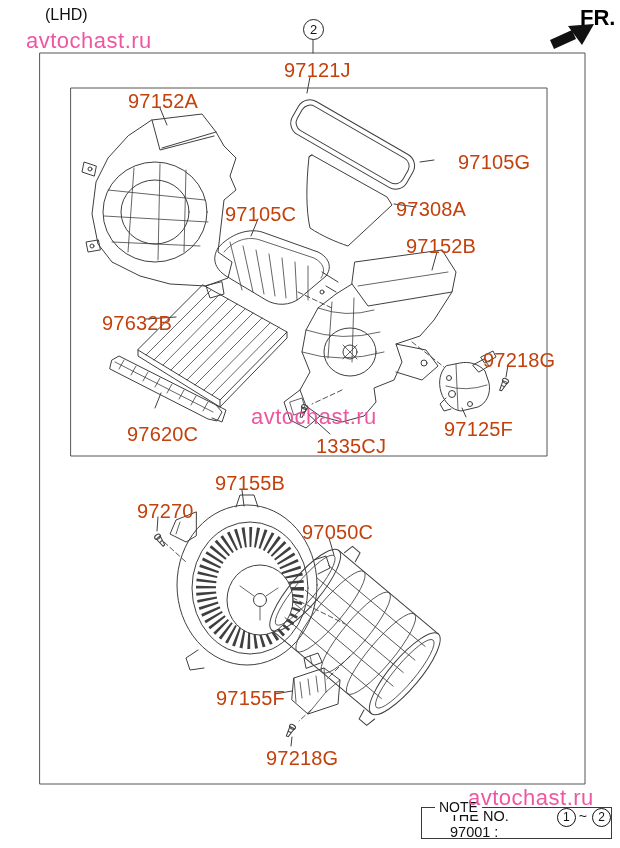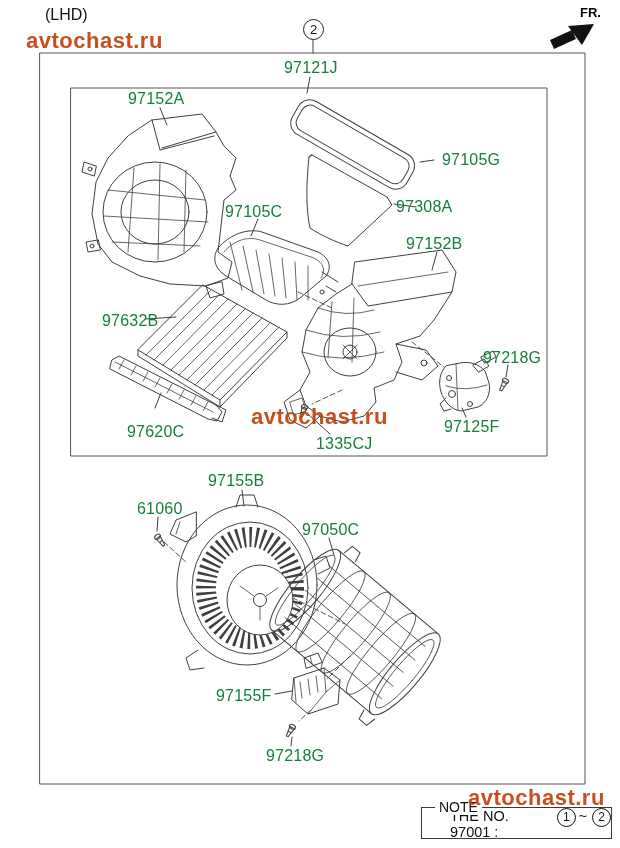--- a/index.html
+++ b/index.html
@@ -1,24 +1,24 @@
 <!DOCTYPE html>
 <html><head>
 <meta charset="utf-8">
 <style>
   html,body{margin:0;padding:0;background:#fff;}
   .canvas{position:relative;width:620px;height:848px;background:#fff;overflow:hidden;
           font-family:"Liberation Sans", sans-serif;}
   .canvas svg{position:absolute;left:0;top:0;z-index:1;}
-  .plabel{position:absolute;font-size:16px;color:#15803d;letter-spacing:.2px;white-space:nowrap;z-index:4;}
+  .plabel{position:absolute;font-size:20px;color:#c2410c;letter-spacing:.2px;white-space:nowrap;z-index:4;}
   .toplabel{position:absolute;left:12px;top:6px;font-size:16px;color:#111;z-index:4;margin-left:33px;}
-  .fr{position:absolute;left:580px;top:5px;font-size:13px;font-weight:bold;color:#000;z-index:4;}
+  .fr{position:absolute;left:580px;top:5px;font-size:22px;font-weight:bold;color:#000;z-index:4;}
   .callout{position:absolute;left:303px;top:19px;width:19px;height:19px;border:1.3px solid #222;
            border-radius:50%;text-align:center;line-height:19px;font-size:13px;color:#111;z-index:4;background:#fff;}
-  .wm{position:absolute;font-size:22px;font-weight:700;color:#c2410c;opacity:.92;letter-spacing:.5px;z-index:6;}
+  .wm{position:absolute;font-size:22px;font-weight:400;color:#ec4899;opacity:.92;letter-spacing:.5px;z-index:6;}
   .wm1{left:26px;top:28px;}
   .wm2{left:251px;top:404px;}
   .wm3{left:468px;top:785px;}
   .note-box{position:absolute;left:421px;top:807px;width:189px;height:30px;border:1.5px solid #3a3a3a;
             display:flex;align-items:flex-start;z-index:3;}
   .note-title{position:absolute;top:-9px;left:13px;background:#fff;padding:0 4px;font-size:14px;color:#111;}
   .note-text{font-size:14.5px;color:#111;margin-left:28px;}
   .circ{display:inline-block;width:17px;height:17px;border:1.2px solid #111;border-radius:50%;
         text-align:center;line-height:17px;font-size:12px;margin-left:5px;color:#111;flex:0 0 auto;}
   .note-tilde{font-size:14px;margin-left:3px;color:#111;}
@@ -198,31 +198,31 @@
   <span class="toplabel">(LHD)</span>
   <span class="fr">FR.</span>
   <span class="callout">2</span>
 
   <span class="wm wm1">avtochast.ru</span>
   <span class="wm wm2">avtochast.ru</span>
   <span class="wm wm3">avtochast.ru</span>
 
   <span class="plabel" style="left:284px;top:59px">97121J</span>
   <span class="plabel" style="left:128px;top:90px">97152A</span>
-  <span class="plabel" style="left:442px;top:151px">97105G</span>
+  <span class="plabel" style="left:458px;top:151px">97105G</span>
   <span class="plabel" style="left:396px;top:198px">97308A</span>
   <span class="plabel" style="left:225px;top:203px">97105C</span>
   <span class="plabel" style="left:406px;top:235px">97152B</span>
   <span class="plabel" style="left:102px;top:312px">97632B</span>
   <span class="plabel" style="left:127px;top:423px">97620C</span>
   <span class="plabel" style="left:483px;top:349px">97218G</span>
   <span class="plabel" style="left:444px;top:418px">97125F</span>
   <span class="plabel" style="left:316px;top:435px">1335CJ</span>
-  <span class="plabel" style="left:208px;top:472px">97155B</span>
-  <span class="plabel" style="left:137px;top:500px">61060</span>
+  <span class="plabel" style="left:215px;top:472px">97155B</span>
+  <span class="plabel" style="left:137px;top:500px">97270</span>
   <span class="plabel" style="left:302px;top:521px">97050C</span>
   <span class="plabel" style="left:216px;top:687px">97155F</span>
   <span class="plabel" style="left:266px;top:747px">97218G</span>
 
   <div class="note-box">
     <span class="note-title">NOTE</span>
     <span class="note-text">THE NO. 97001 :</span>
     <span class="circ">1</span>
     <span class="note-tilde">~</span>
     <span class="circ">2</span>

